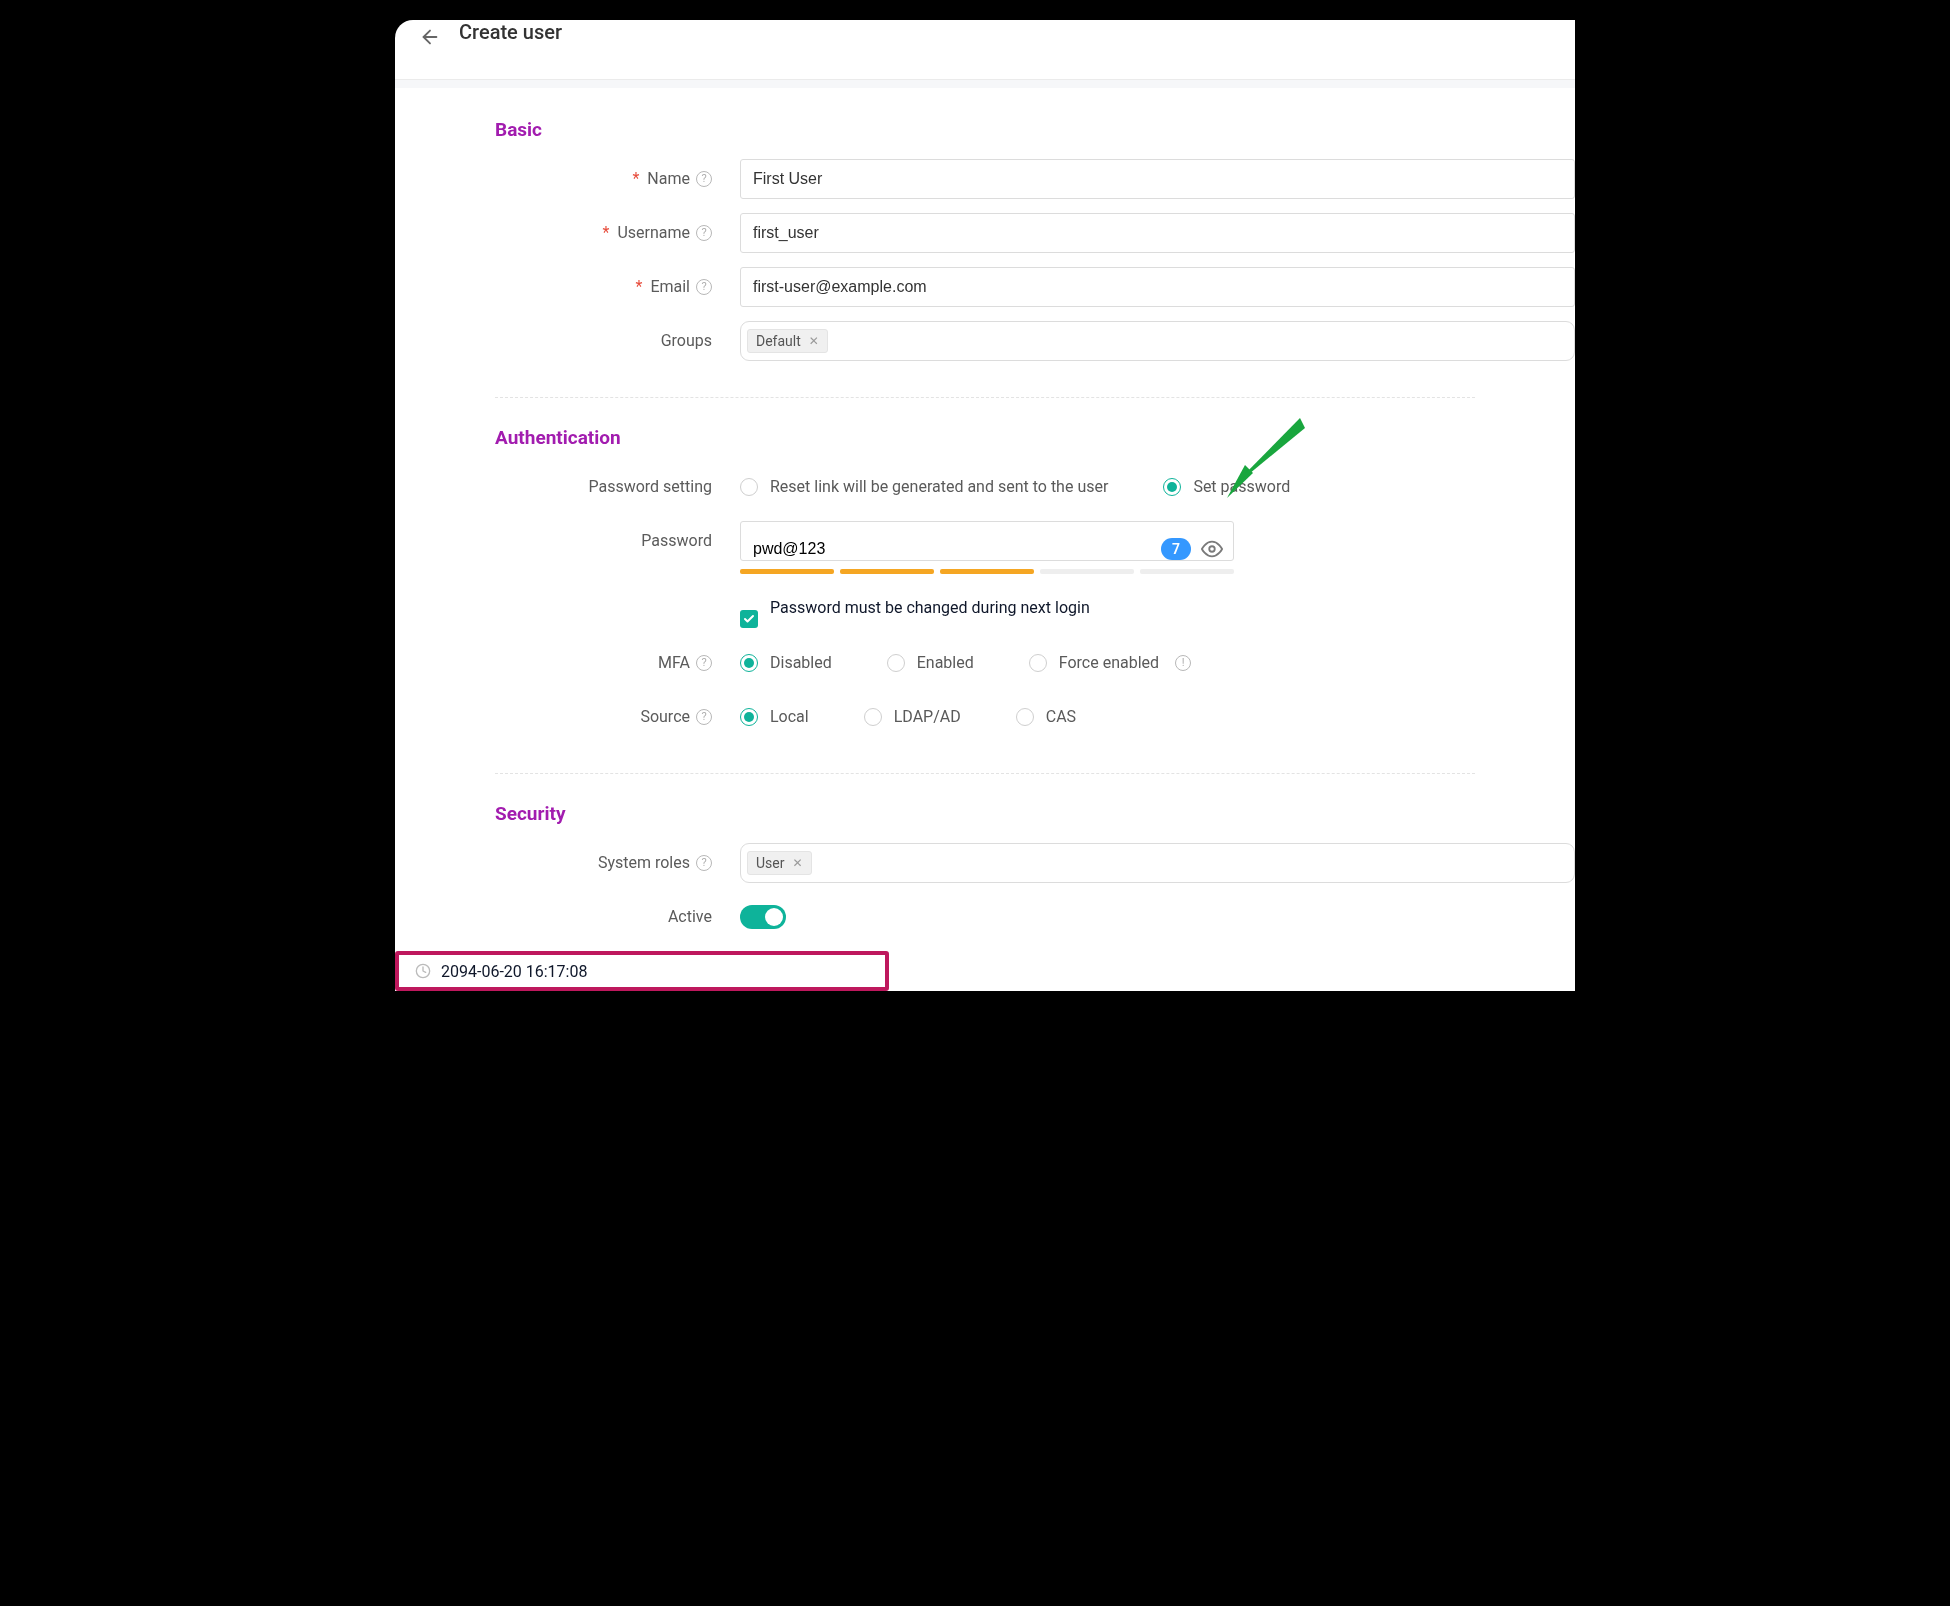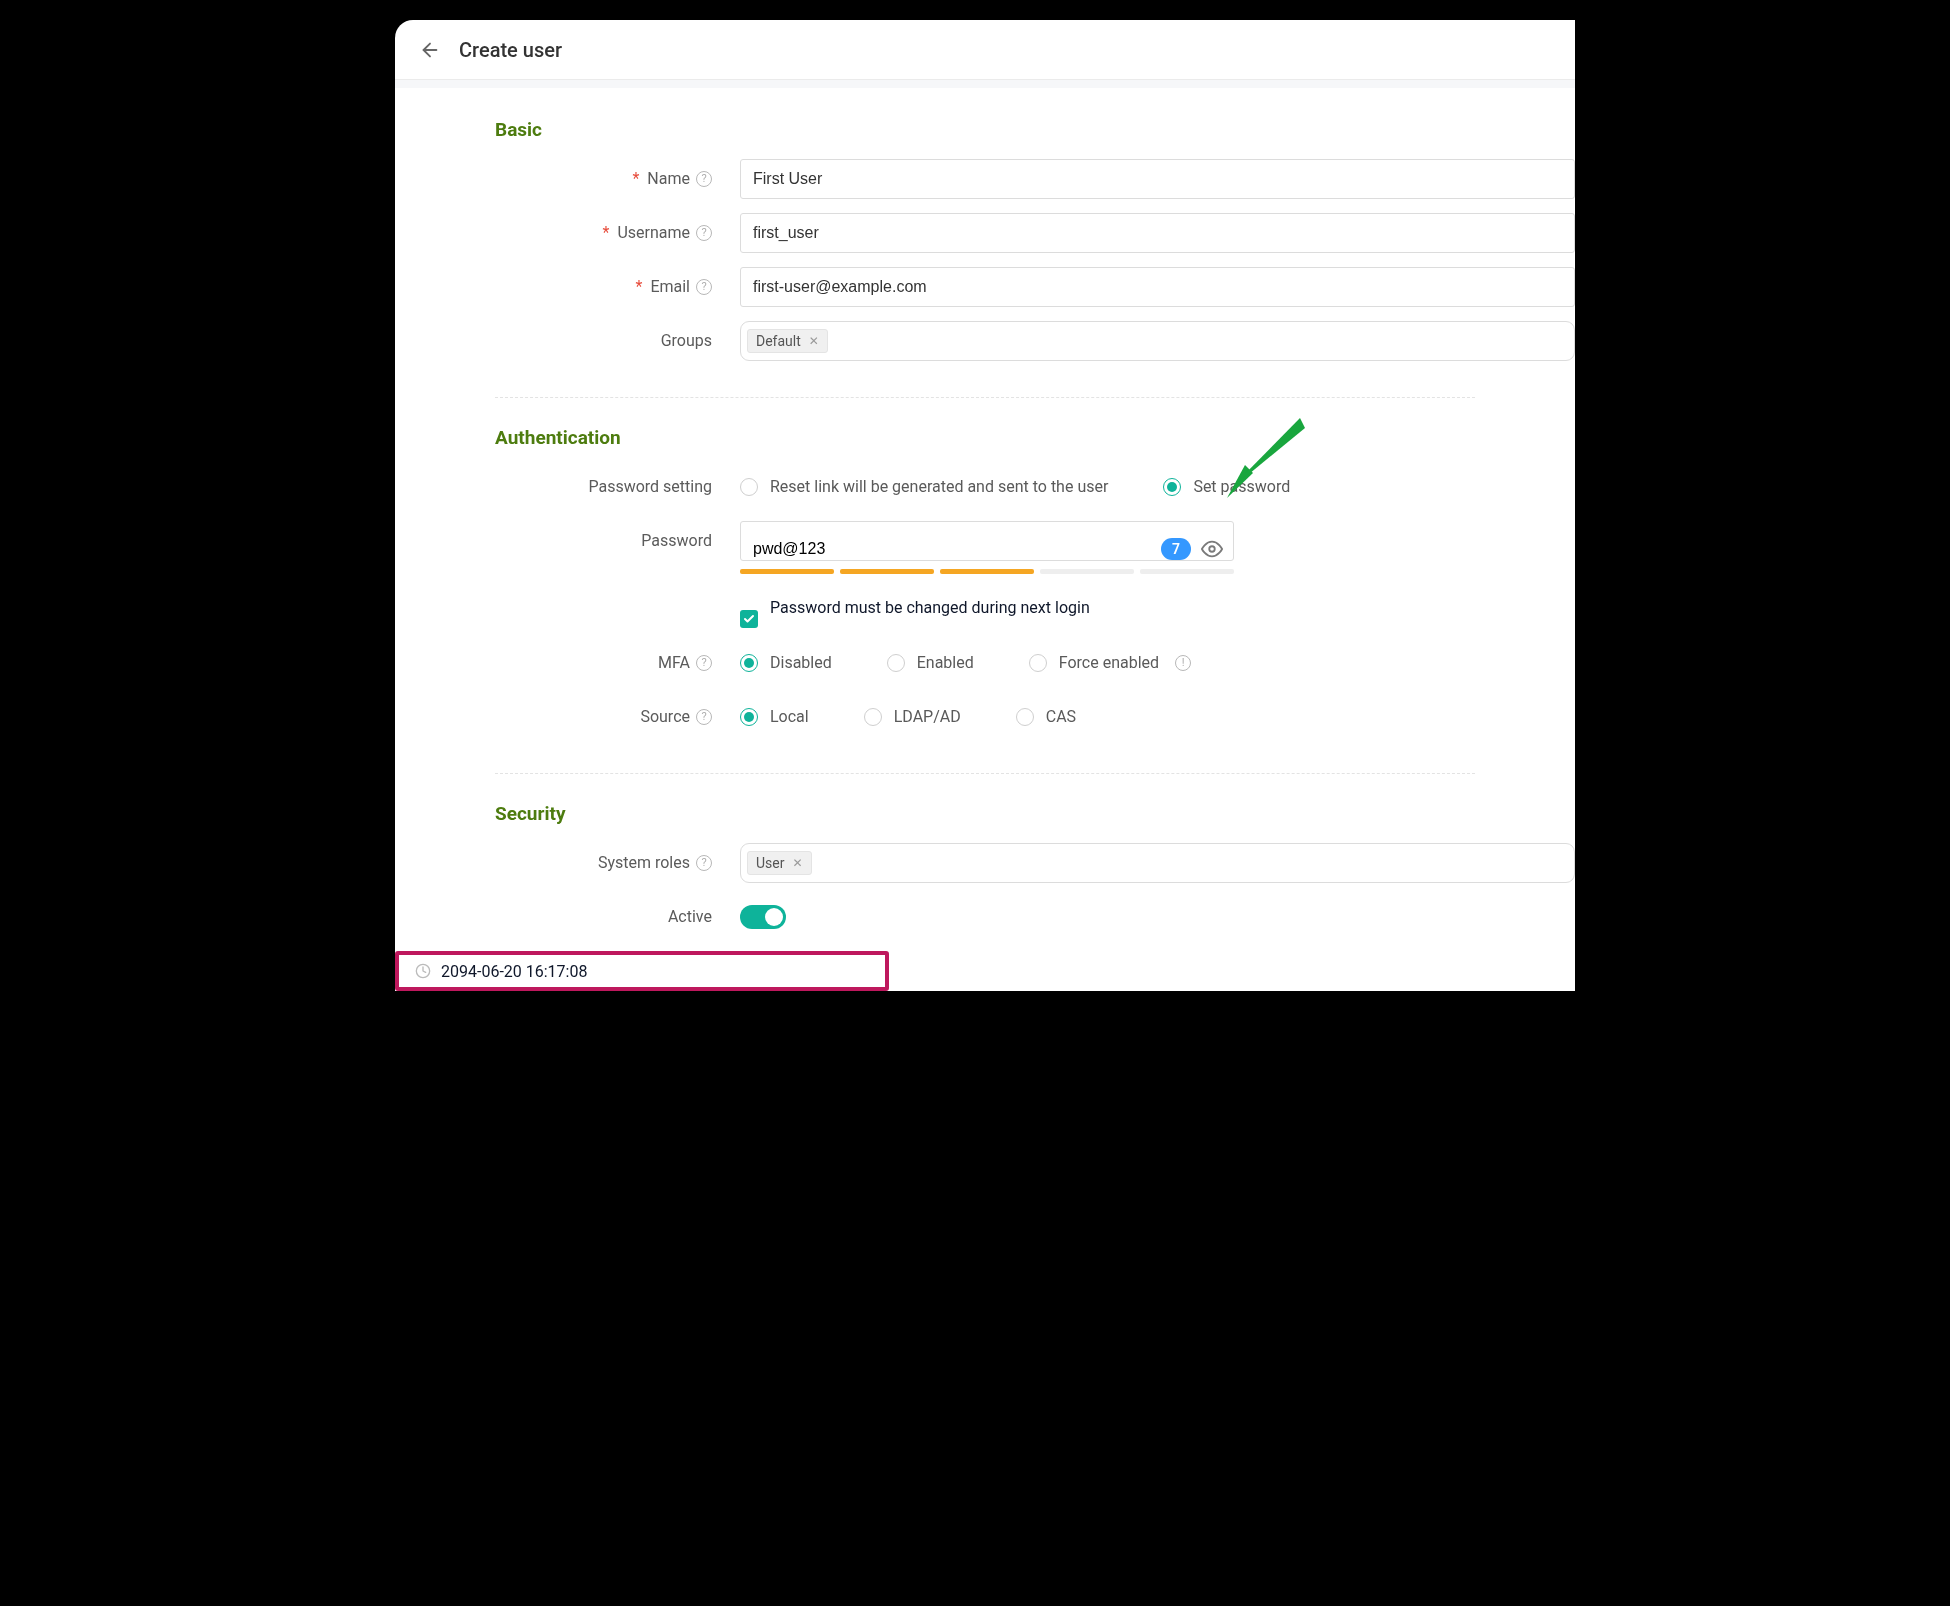--- a/index.html
+++ b/index.html
@@ -24,21 +24,21 @@
     top: 20px;
     right: 0;
     bottom: 0;
     background: #fff;
     border-radius: 18px 0 0 0;
     overflow: hidden;
   }
   .header {
     height: 60px;
     display: flex;
-    align-items: center;
+    align-items: flex-start;
     padding: 0 18px;
     border-bottom: 1px solid #ebebeb;
   }
   .back-btn {
     width: 34px; height: 34px;
     display: flex; align-items: center; justify-content: center;
     cursor: pointer;
     color: #666;
   }
   .page-title {
@@ -59,21 +59,21 @@
     padding: 0 0 22px 0;
   }
   .sep {
     border: none;
     border-top: 1px dashed #e3e3e3;
     margin: 0 100px 28px 100px;
   }
   .section-title {
     font-size: 19px;
     font-weight: 700;
-    color: #4d7c0f;
+    color: #a21caf;
     padding: 0 0 18px 100px;
   }
   .row {
     display: flex;
     align-items: center;
     margin-bottom: 14px;
   }
   .row.tall { align-items: flex-start; }
   .lbl {
     width: 345px;

